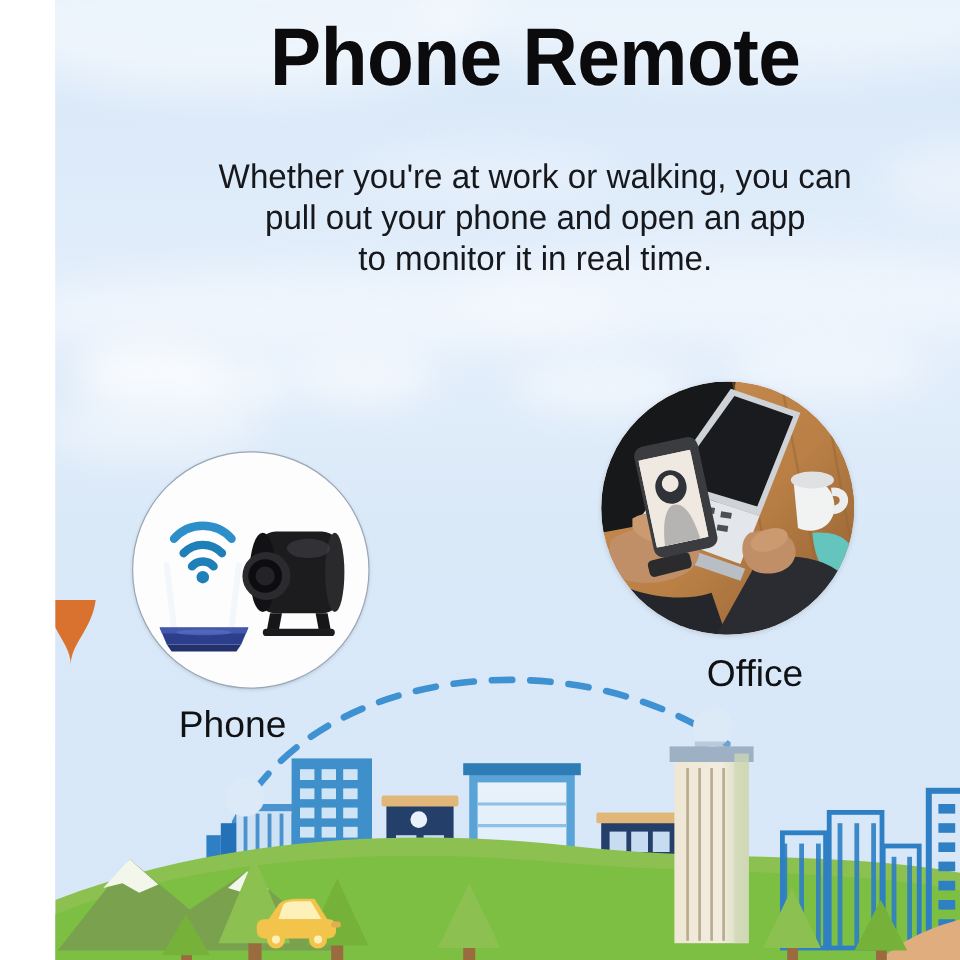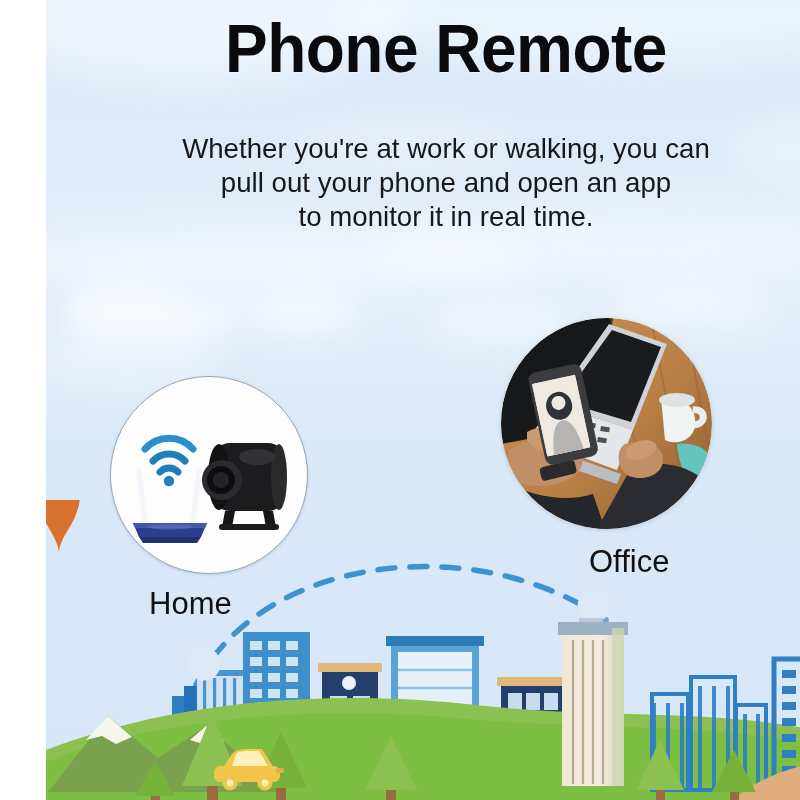--- a/index.html
+++ b/index.html
@@ -290,21 +290,21 @@
       <circle cx="158" cy="164" r="16.5" fill="#dce9f7"></circle>
     </g>
 
     <g>
       <path d="M 151,181 C 151,201 137,209 137,222 C 137,209 123,201 123,181 A 14,14 0 1 1 151,181 Z" transform="translate(419,-66) scale(1.52) translate(-137,-181)" fill="#d9722e"></path>
       <circle cx="548" cy="106" r="16.5" fill="#dce9f7"></circle>
       <path d="M 533,118 h 30 v 12 h -30 Z" fill="#9eb0c4" opacity=".55"></path>
     </g>
   </svg>
 
-  <div class="lbl" id="lbl-home">Home</div>
+  <div class="lbl" id="lbl-home">Phone</div>
   <div class="lbl" id="lbl-office">Office</div>
 
   <div class="bubble" id="bubble-left">
     <svg viewBox="0 0 196 196">
 
       <g fill="none" stroke="#2d8fc9" stroke-width="7" stroke-linecap="round">
         <path d="M 34,72 A 32,32 0 0 1 82,72"></path>
         <path d="M 42,84 A 22,22 0 0 1 74,84" stroke="#1f7fb8"></path>
         <path d="M 49,95 A 12,12 0 0 1 67,95" stroke="#1f7fb8"></path>
       </g>

